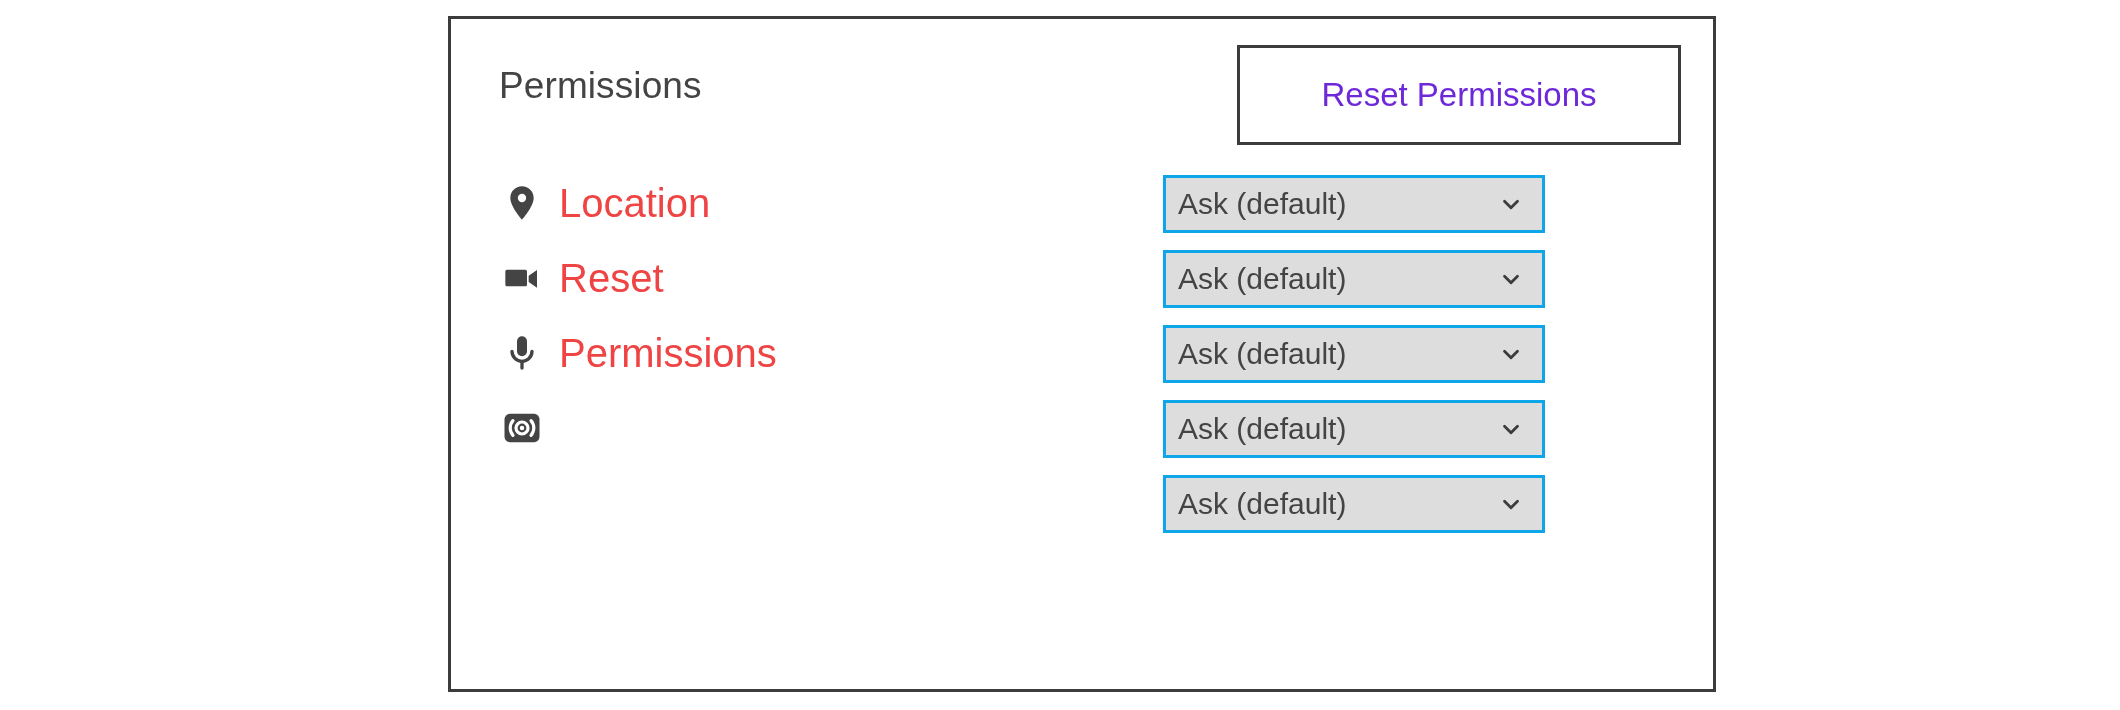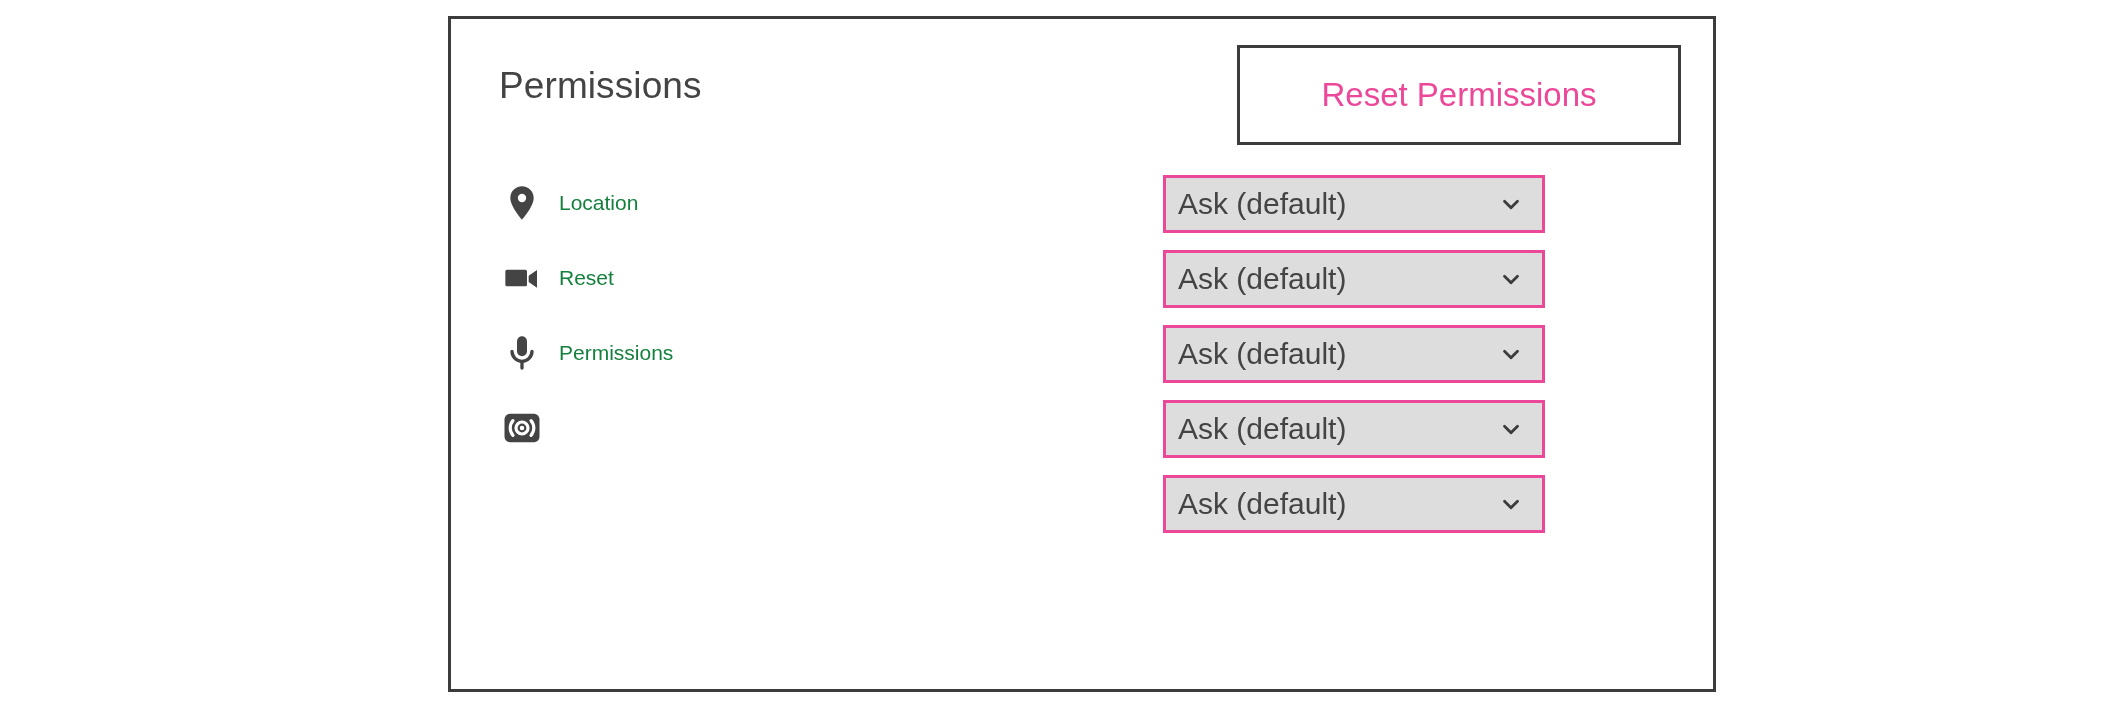--- a/index.html
+++ b/index.html
@@ -57,21 +57,21 @@
 
   .reset-button {
     position: absolute;
     left: 786px;
     top: 26px;
     width: 444px;
     height: 100px;
     box-sizing: border-box;
     border: 3px solid #3c3c3c;
     background: #ffffff;
-    color: #ec4899;
+    color: #6d28d9;
     font-family: "Liberation Sans", sans-serif;
     font-size: 33px;
     line-height: 94px;
     text-align: center;
     padding: 0;
     cursor: pointer;
     white-space: nowrap;
   }
 
   
@@ -101,41 +101,41 @@
     height: 46px;
     display: inline-flex;
     align-items: center;
     justify-content: center;
     flex: 0 0 46px;
     margin-right: 14px;
   }
   .perm-icon svg { display: block; }
 
   .perm-label {
-    font-size: 21px;
+    font-size: 40px;
     line-height: 36px;
-    color: #15803d;
+    color: #ef4444;
     white-space: nowrap;
   }
 
   
   .perm-select-wrap {
     position: absolute;
     left: 712px;
     top: 10px;
     width: 382px;
     height: 58px;
   }
 
   .perm-select {
     position: relative;
     width: 100%;
     height: 100%;
     box-sizing: border-box;
-    border: 3px solid #ec4899;
+    border: 3px solid #0ea5e9;
     background: #dddddd;
     display: flex;
     align-items: center;
     cursor: pointer;
   }
 
   .perm-select-value {
     font-size: 30px;
     line-height: 34px;
     color: #444444;

